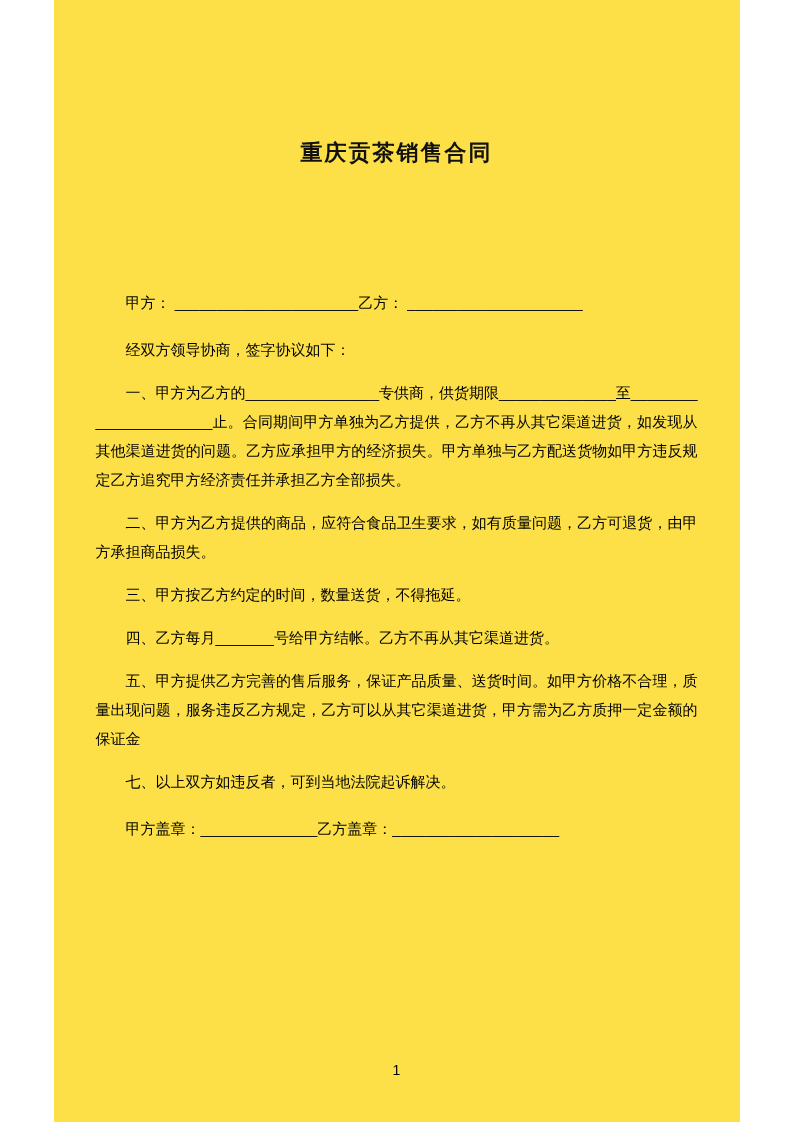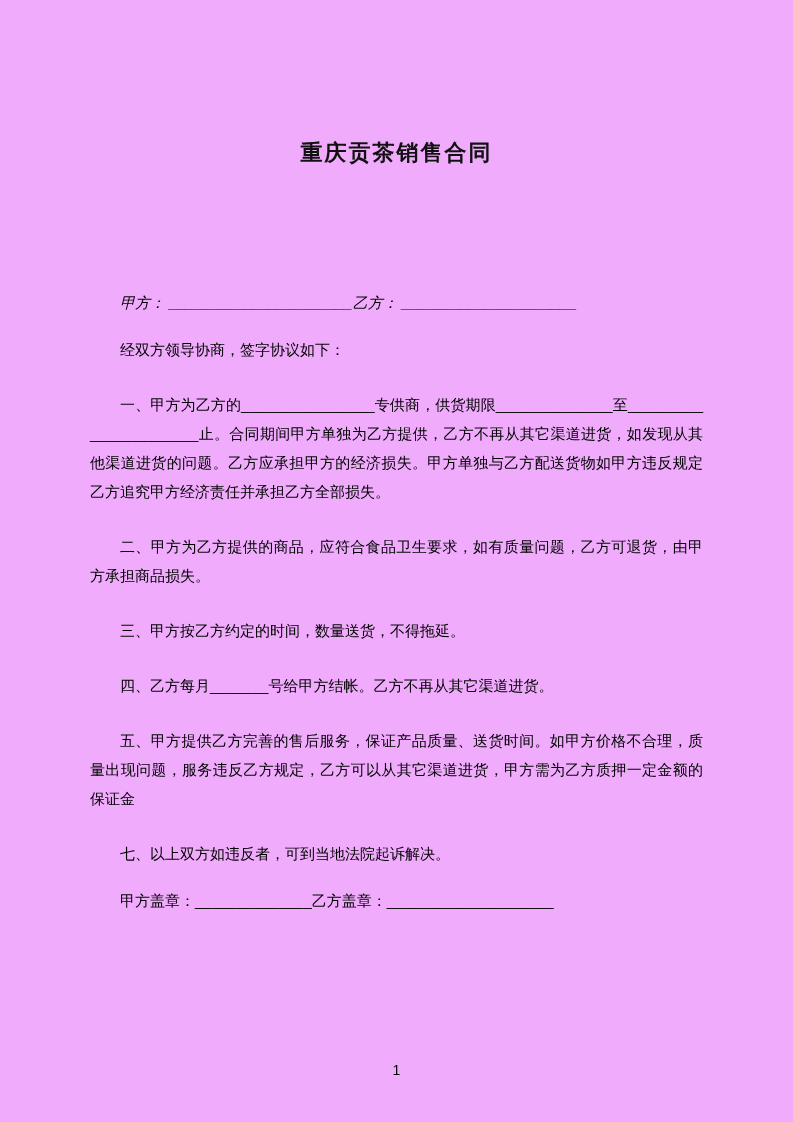--- a/index.html
+++ b/index.html
@@ -2,26 +2,26 @@
 <html><head>
 <meta charset="utf-8">
 <style>
   html, body {
     margin: 0;
     padding: 0;
     background: #ffffff;
   }
   .page {
     position: relative;
-    width: 793px;
+    width: 686px;
     height: 1122px;
     margin: 0 auto;
-    background: #f0abfc;
+    background: #fde047;
     box-sizing: border-box;
-    padding: 0 90px;
+    padding: 0 42px;
     font-family: "Liberation Sans", sans-serif;
     color: #000000;
     overflow: hidden;
   }
   .doc-title {
     margin: 0;
     padding-top: 138px;
     font-size: 22px;
     line-height: 30px;
     font-weight: bold;
@@ -31,23 +31,23 @@
   }
   .body-text {
     margin: 0;
     font-size: 15px;
     line-height: 29px;
     text-align: justify;
     word-break: break-all;
     text-indent: 2em;
     color: #000000;
   }
-  .party-line   { margin-top: 120px; font-style: italic; }
+  .party-line   { margin-top: 120px; }
   .intro-line   { margin-top: 18px; }
-  .clause       { margin-top: 26px; }
+  .clause       { margin-top: 14px; }
   .seal-line    { margin-top: 18px; }
   .page-number {
     position: absolute;
     left: 0;
     right: 0;
     bottom: 44px;
     text-align: center;
     font-size: 14px;
     color: #000000;
   }

